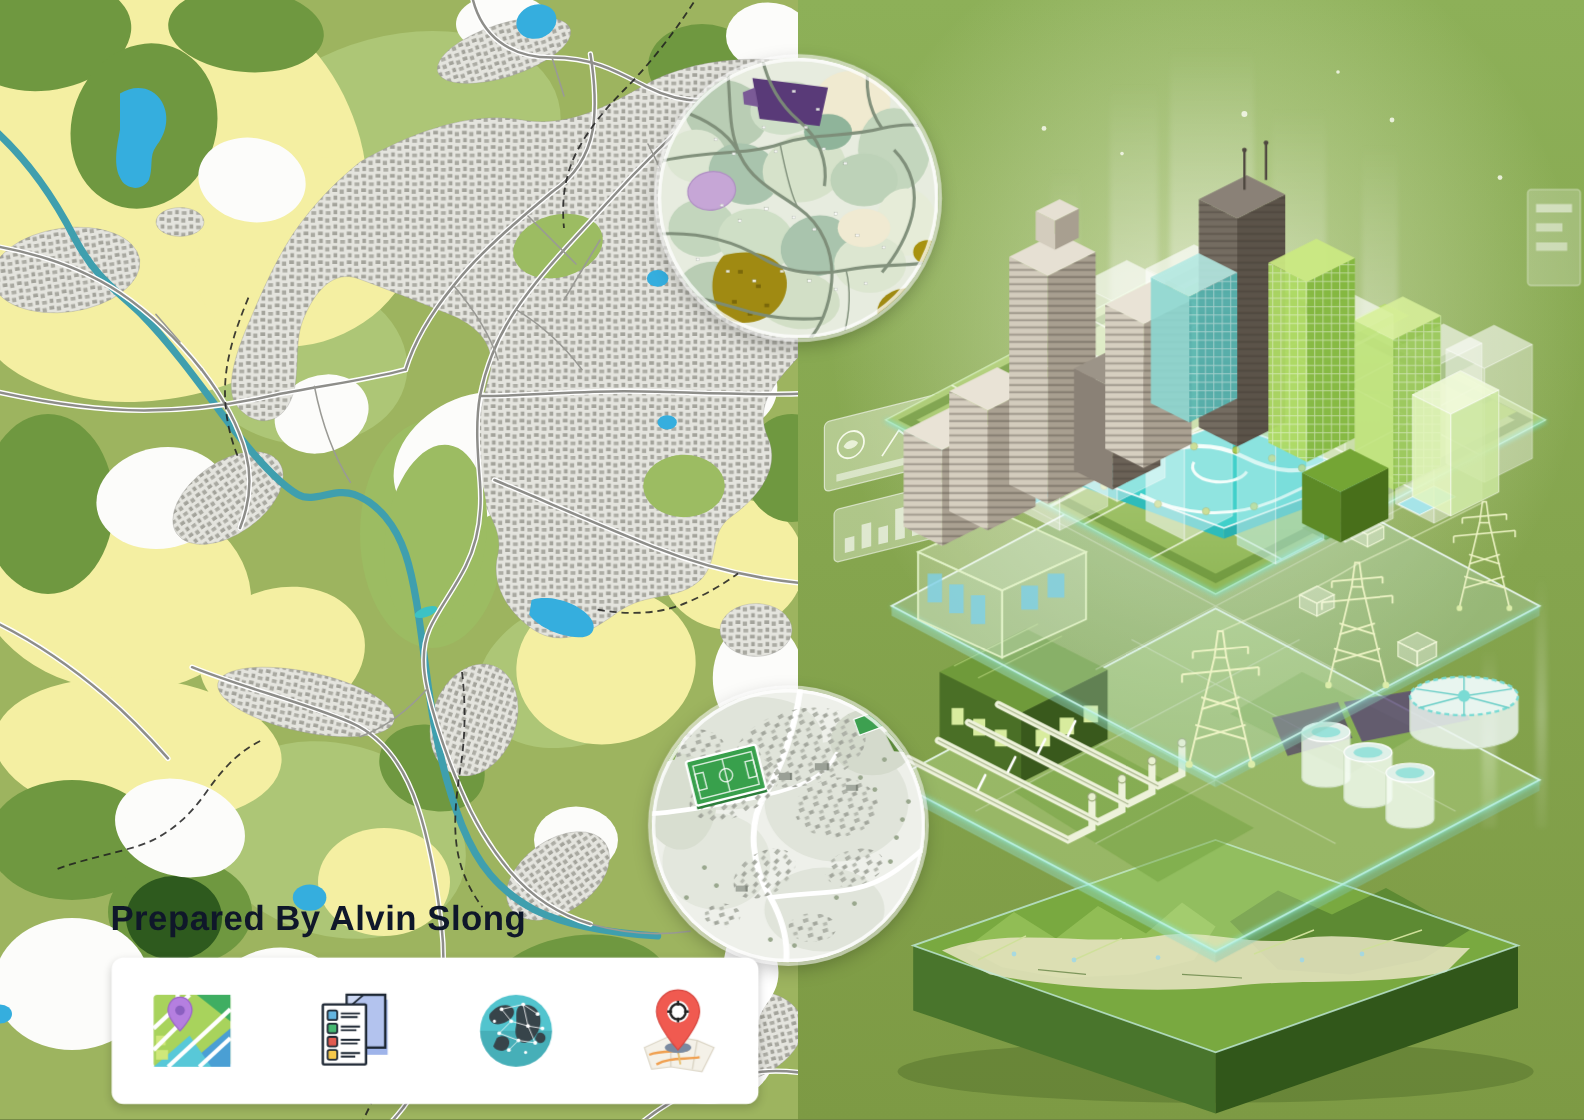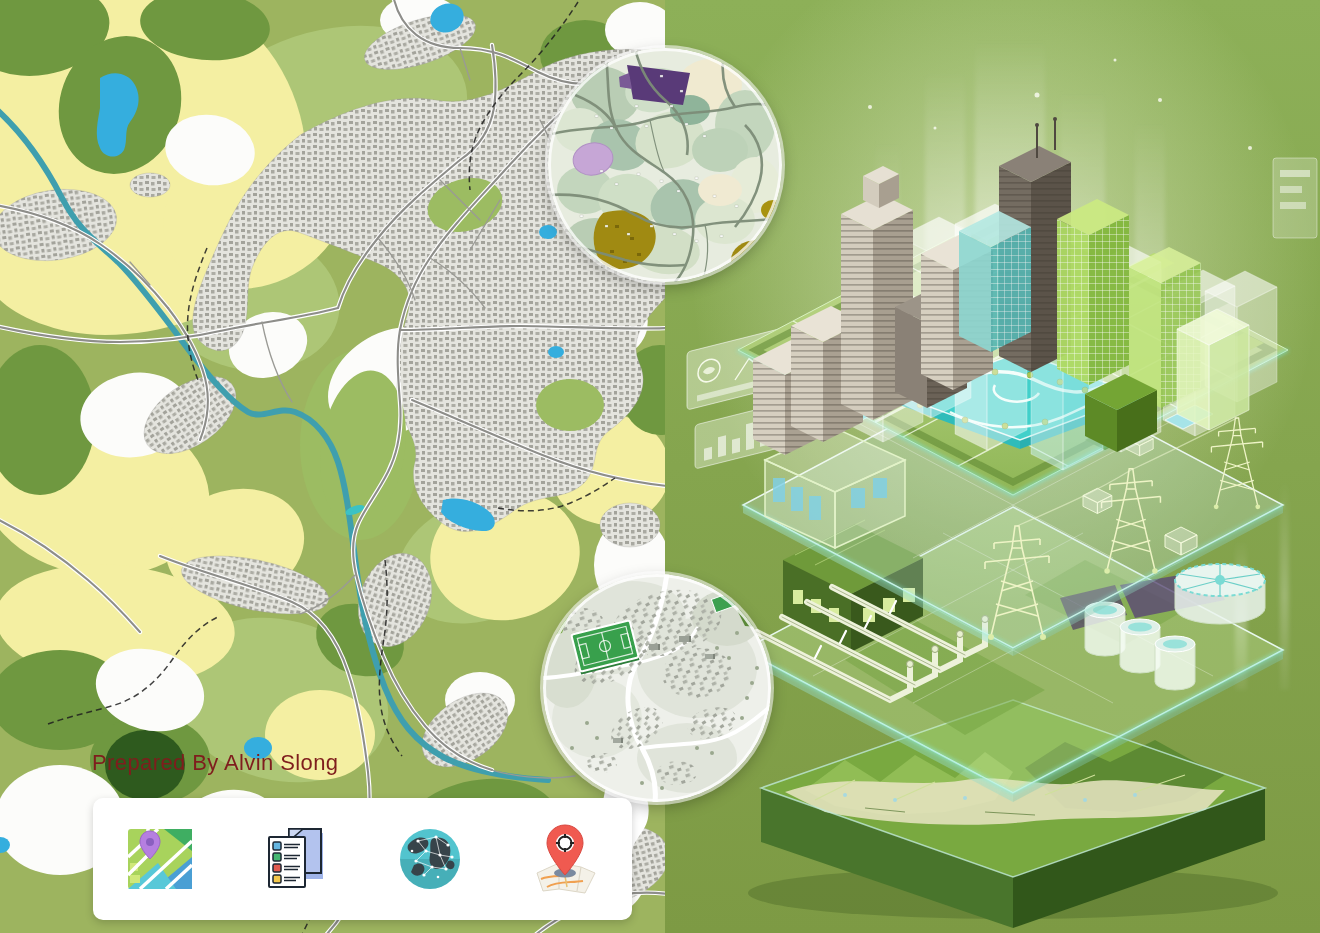--- a/index.html
+++ b/index.html
@@ -6,22 +6,22 @@
   .poster{position:relative;width:1320px;height:933px;overflow:hidden;
           font-family:"Liberation Sans",sans-serif;background:#87a44c;}
   .map-panel{position:absolute;left:0;top:0;width:665px;height:933px;z-index:1;}
   .illus-panel{position:absolute;left:665px;top:0;width:655px;height:933px;z-index:1;}
   .map-panel svg,.illus-panel svg{display:block;width:100%;height:100%;}
   .inset{position:absolute;border-radius:50%;overflow:hidden;z-index:3;
          box-shadow:0 0 0 3px rgba(255,255,255,.55),0 5px 16px rgba(0,0,0,.28);}
   .inset svg{display:block;width:100%;height:100%;}
   .inset-top{left:548px;top:48px;width:234px;height:234px;}
   .inset-bottom{left:543px;top:574px;width:228px;height:228px;}
-  .prepared{position:absolute;left:92px;top:750px;z-index:4;font-size:22px;font-weight:normal;
-            color:#7f1d1d;letter-spacing:.4px;}
+  .prepared{position:absolute;left:92px;top:750px;z-index:4;font-size:29px;font-weight:bold;
+            color:#0f172a;letter-spacing:.4px;}
   .footer{position:absolute;left:93px;top:798px;width:539px;height:122px;background:#ffffff;
           border-radius:10px;display:flex;align-items:center;justify-content:space-around;
           z-index:4;box-shadow:0 3px 8px rgba(0,0,0,.18);}
   .footer .ic{width:84px;height:84px;}
   .footer .ic svg{width:84px;height:84px;display:block;}
 </style>
 </head>
 <body>
 
 <div class="poster">

